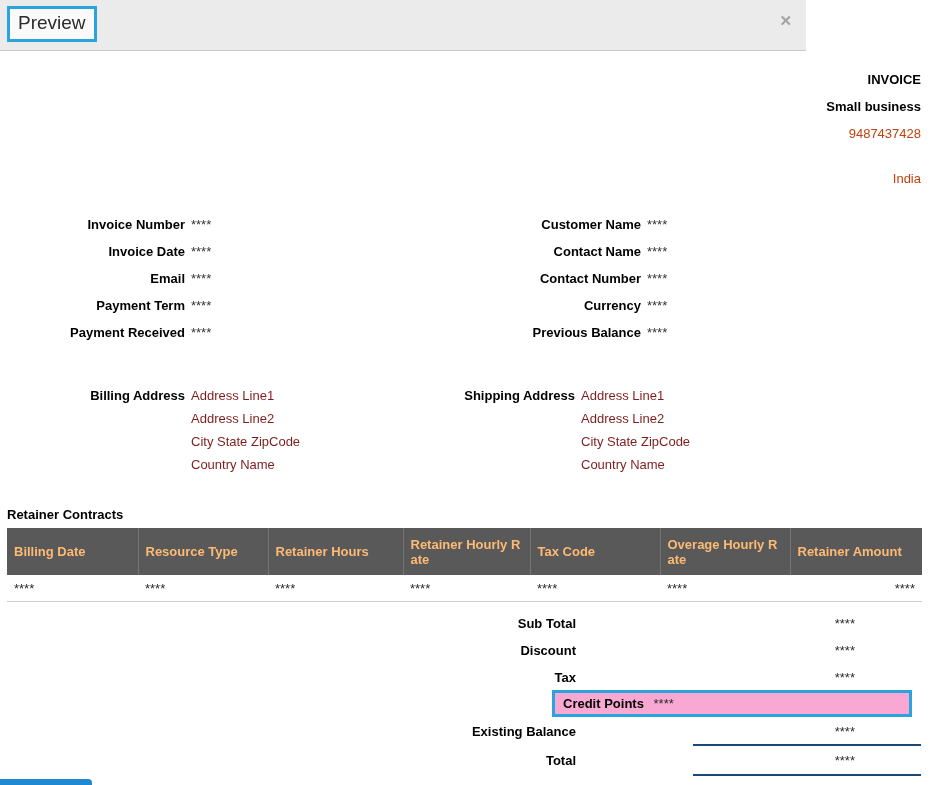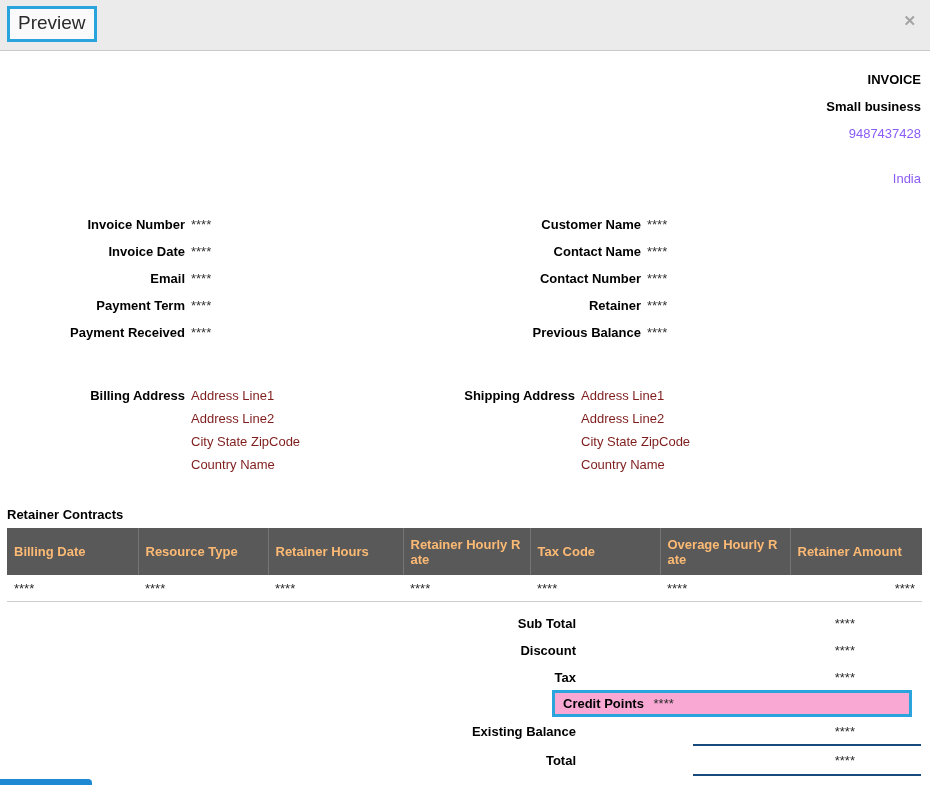--- a/index.html
+++ b/index.html
@@ -6,21 +6,21 @@
   html, body { margin: 0; padding: 0; }
   body {
     width: 930px; height: 785px;
     position: relative; overflow: hidden;
     background: #ffffff;
     font-family: "Liberation Sans", sans-serif;
     font-size: 13px; color: #000;
   }
   
   .modal-header {
-    position: absolute; top: 0; left: 0; width: 930px; height: 51px;
+    position: absolute; top: 0; left: 0; width: 806px; height: 51px;
     background: #ebebeb; border-bottom: 1px solid #c9c9c9;
   }
   .preview-title {
     position: absolute; left: 7px; top: 6px;
     border: 3px solid #2aa4dd; background: #fafafa;
     padding: 2px 8px 4px 8px;
     font-size: 19px; color: #2b2b2b; line-height: 24px;
     cursor: default;
   }
   .close-icon {
@@ -28,21 +28,21 @@
     color: #a3a3a3; font-size: 15px; font-weight: bold;
     cursor: pointer; line-height: 15px;
   }
   
   .invoice-head {
     position: absolute; top: 66px; right: 9px;
     text-align: right; line-height: 27px;
   }
   .invoice-head .bold-line { font-weight: bold; }
   .invoice-head .spacer { height: 18px; }
-  .invoice-head .plain-line { color: #8b5cf6; }
+  .invoice-head .plain-line { color: #c2410c; }
   
   .fields {
     position: absolute; top: 211px; left: 0; width: 930px;
     display: flex;
     align-items: flex-end;
   }
   .fields .col { width: 465px; }
   .field-row { height: 27px; display: flex; align-items: center; }
   .f-label { font-weight: bold; text-align: right; }
   .col-left .f-label { width: 185px; }
@@ -150,21 +150,21 @@
     </div>
     <div class="field-row">
       <span class="f-label">Contact Name</span>
       <span class="f-value">****</span>
     </div>
     <div class="field-row">
       <span class="f-label">Contact Number</span>
       <span class="f-value">****</span>
     </div>
     <div class="field-row">
-      <span class="f-label">Retainer</span>
+      <span class="f-label">Currency</span>
       <span class="f-value">****</span>
     </div>
     <div class="field-row">
       <span class="f-label">Previous Balance</span>
       <span class="f-value">****</span>
     </div>
   </div>
 </div>
 
 <div class="addresses">

